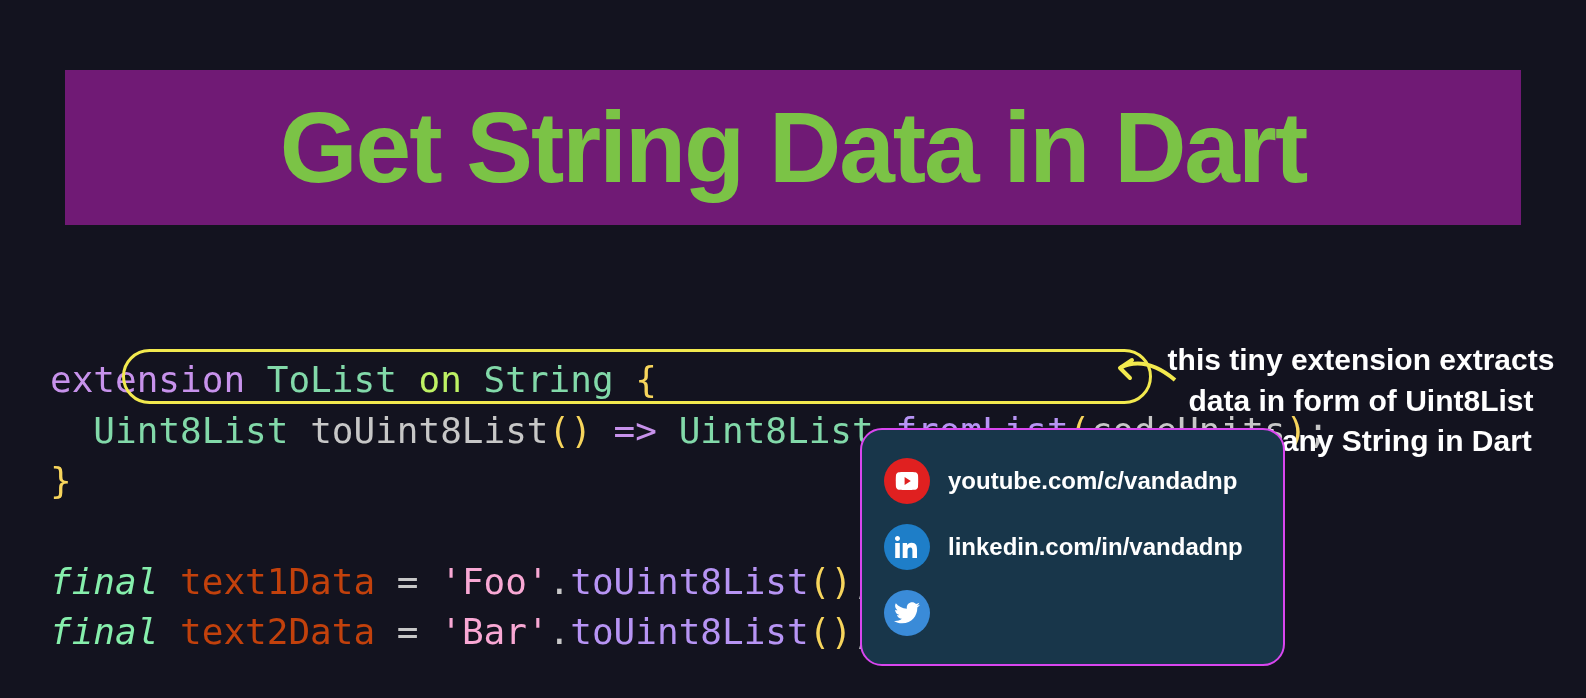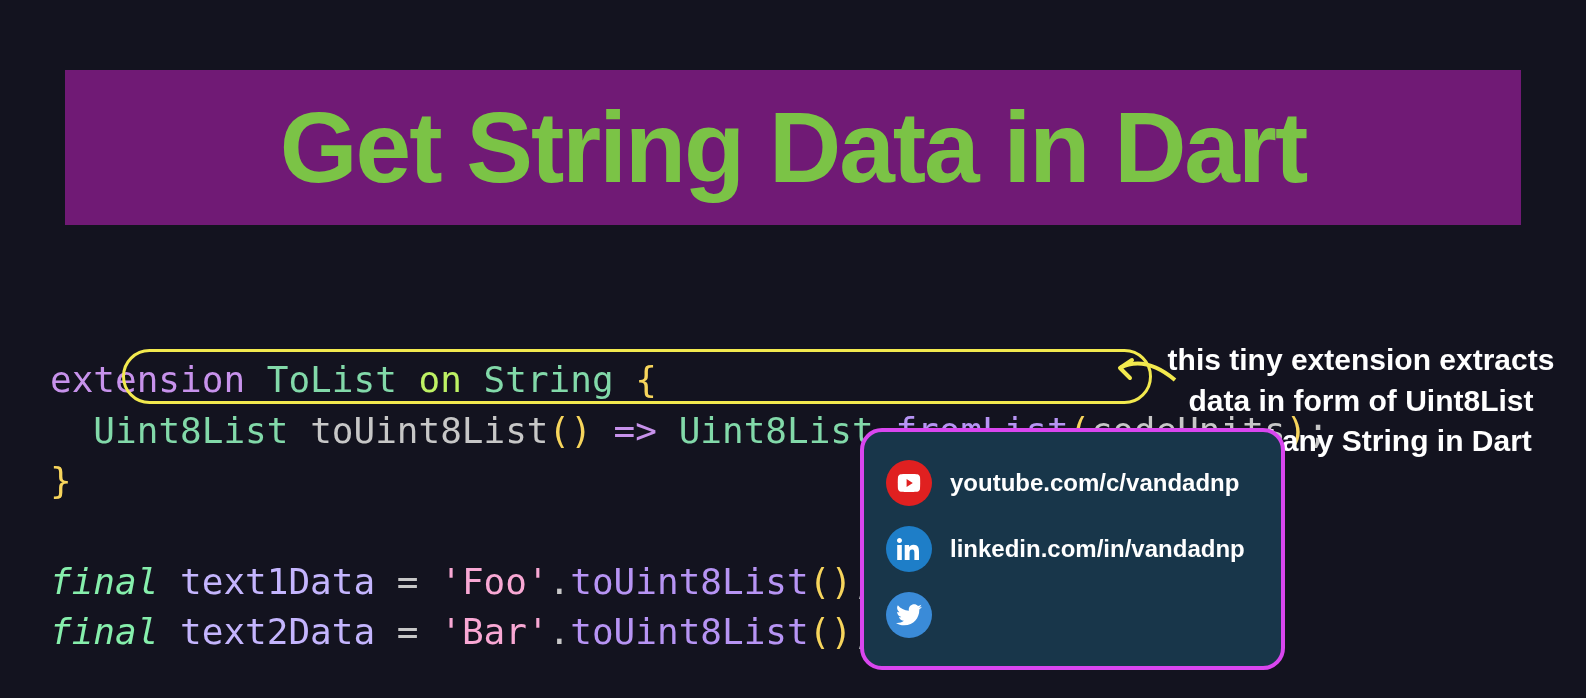--- a/index.html
+++ b/index.html
@@ -38,21 +38,21 @@
   .tok-brace    { color: #f7d55c; }
   .tok-return   { color: #82d9a9; }
   .tok-method   { color: #c7c7c7; }
   .tok-paren    { color: #f7d55c; }
   .tok-arrow    { color: #c792eb; }
   .tok-dot      { color: #c7c7c7; }
   .tok-call     { color: #b794f4; }
   .tok-ident    { color: #c7c7c7; }
   .tok-semi     { color: #c7c7c7; }
   .tok-final    { color: #86efac; font-style: italic; }
-  .tok-var      { color: #c4b5fd; }
+  .tok-var      { color: #c2410c; }
   .tok-eq       { color: #c7c7c7; }
   .tok-str      { color: #f9a8d4; }
   .highlight-box {
     position: absolute;
     border: 3px solid #f2e94e;
     border-radius: 28px;
     left: 72px;
     top: 44px;
     width: 1030px;
     height: 55px;
@@ -76,21 +76,21 @@
     width: 70px;
     height: 40px;
   }
   .arrow svg { overflow: visible; }
   .social-card {
     position: absolute;
     left: 860px;
     top: 428px;
     width: 425px;
     background: #18364a;
-    border: 4px solid #d946ef;
+    border: 2px solid #d946ef;
     border-radius: 22px;
     padding: 18px 22px;
   }
   .social-row {
     display: flex;
     align-items: center;
     gap: 18px;
     padding: 10px 0;
   }
   .social-icon {

